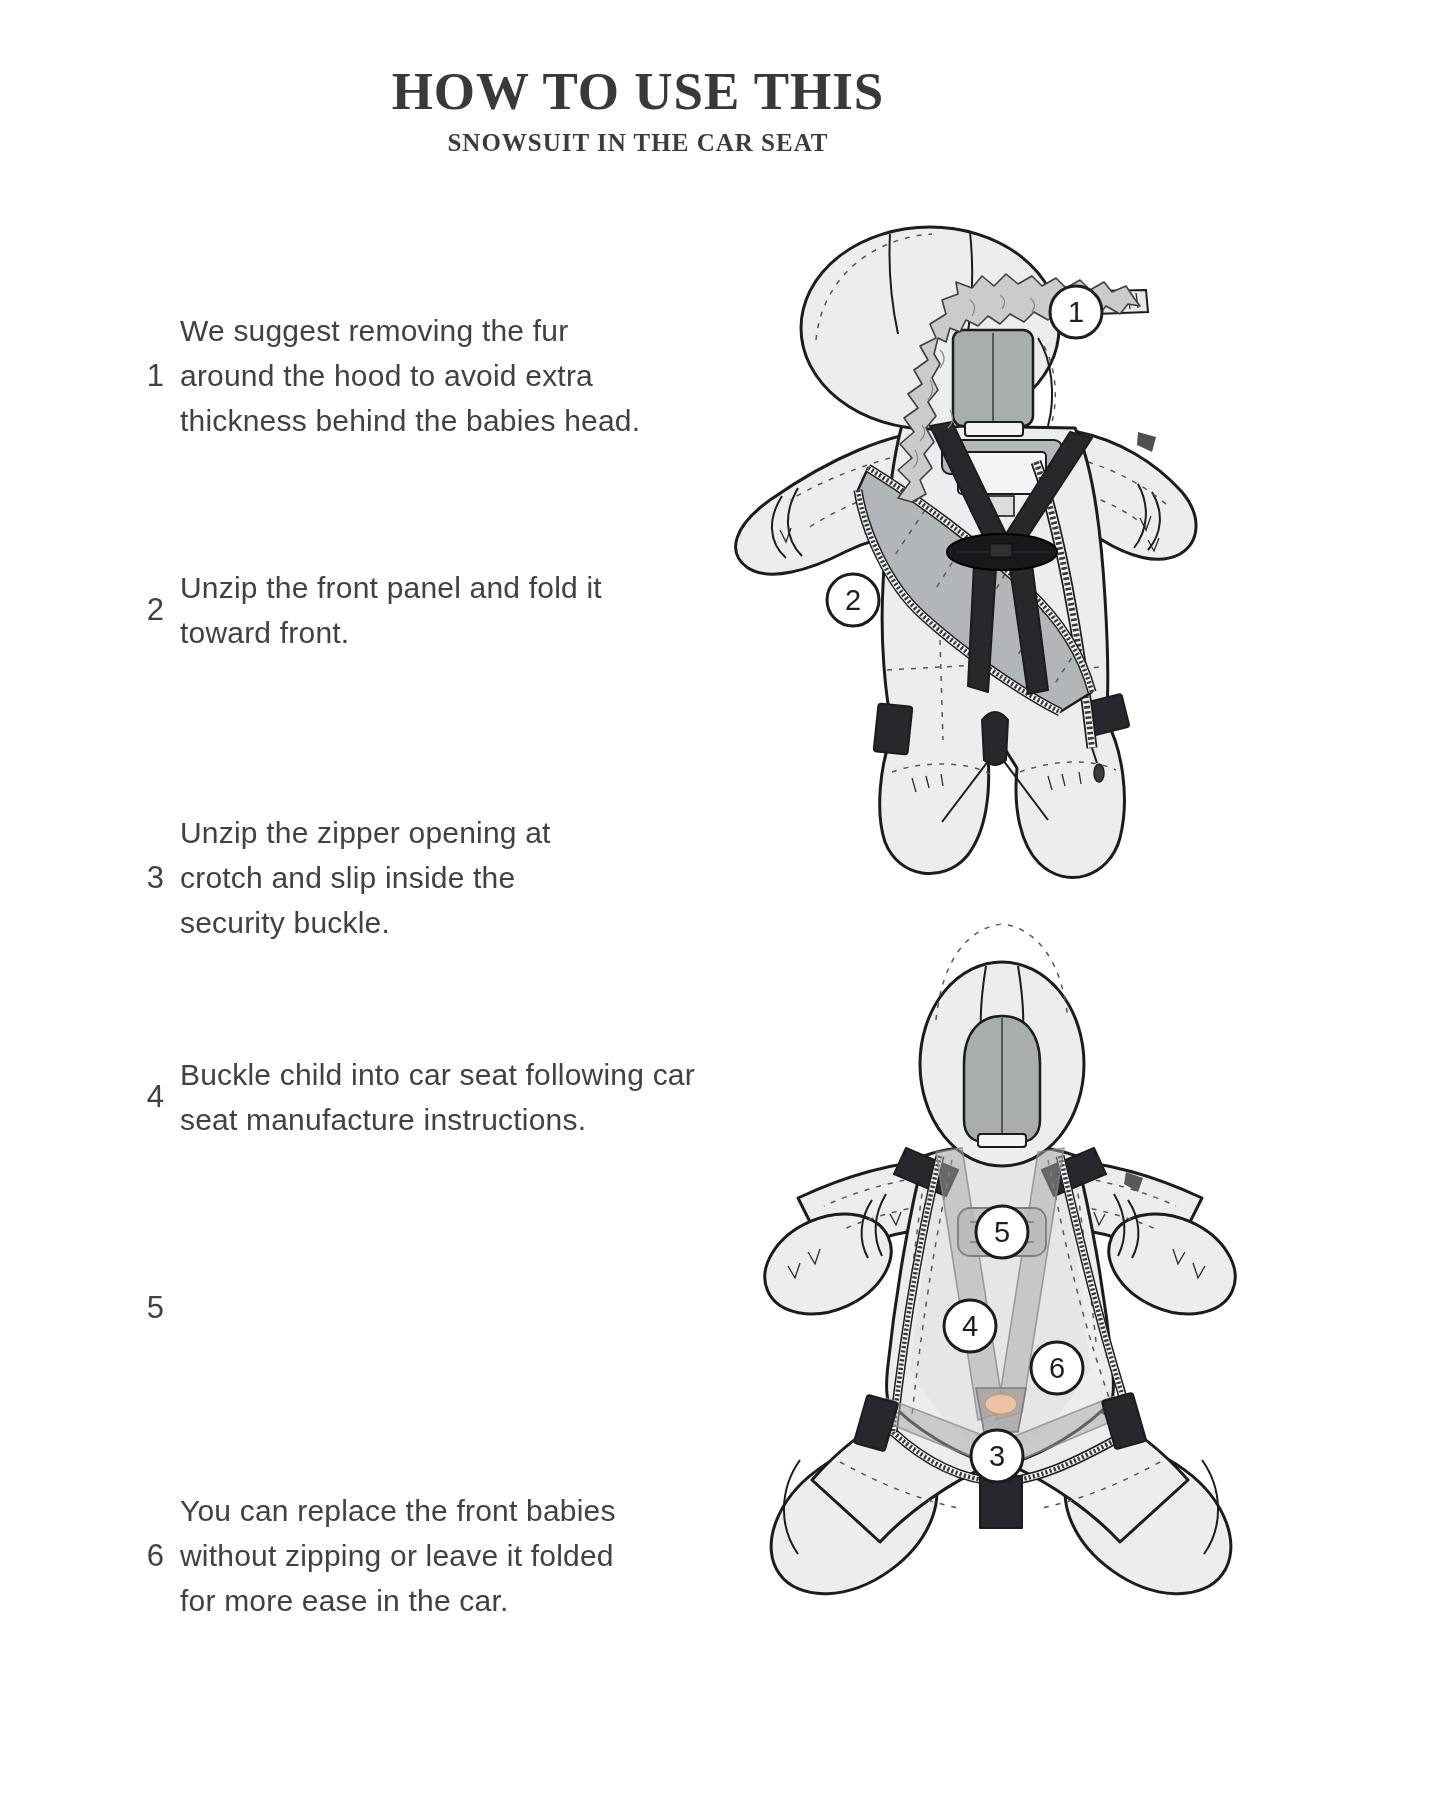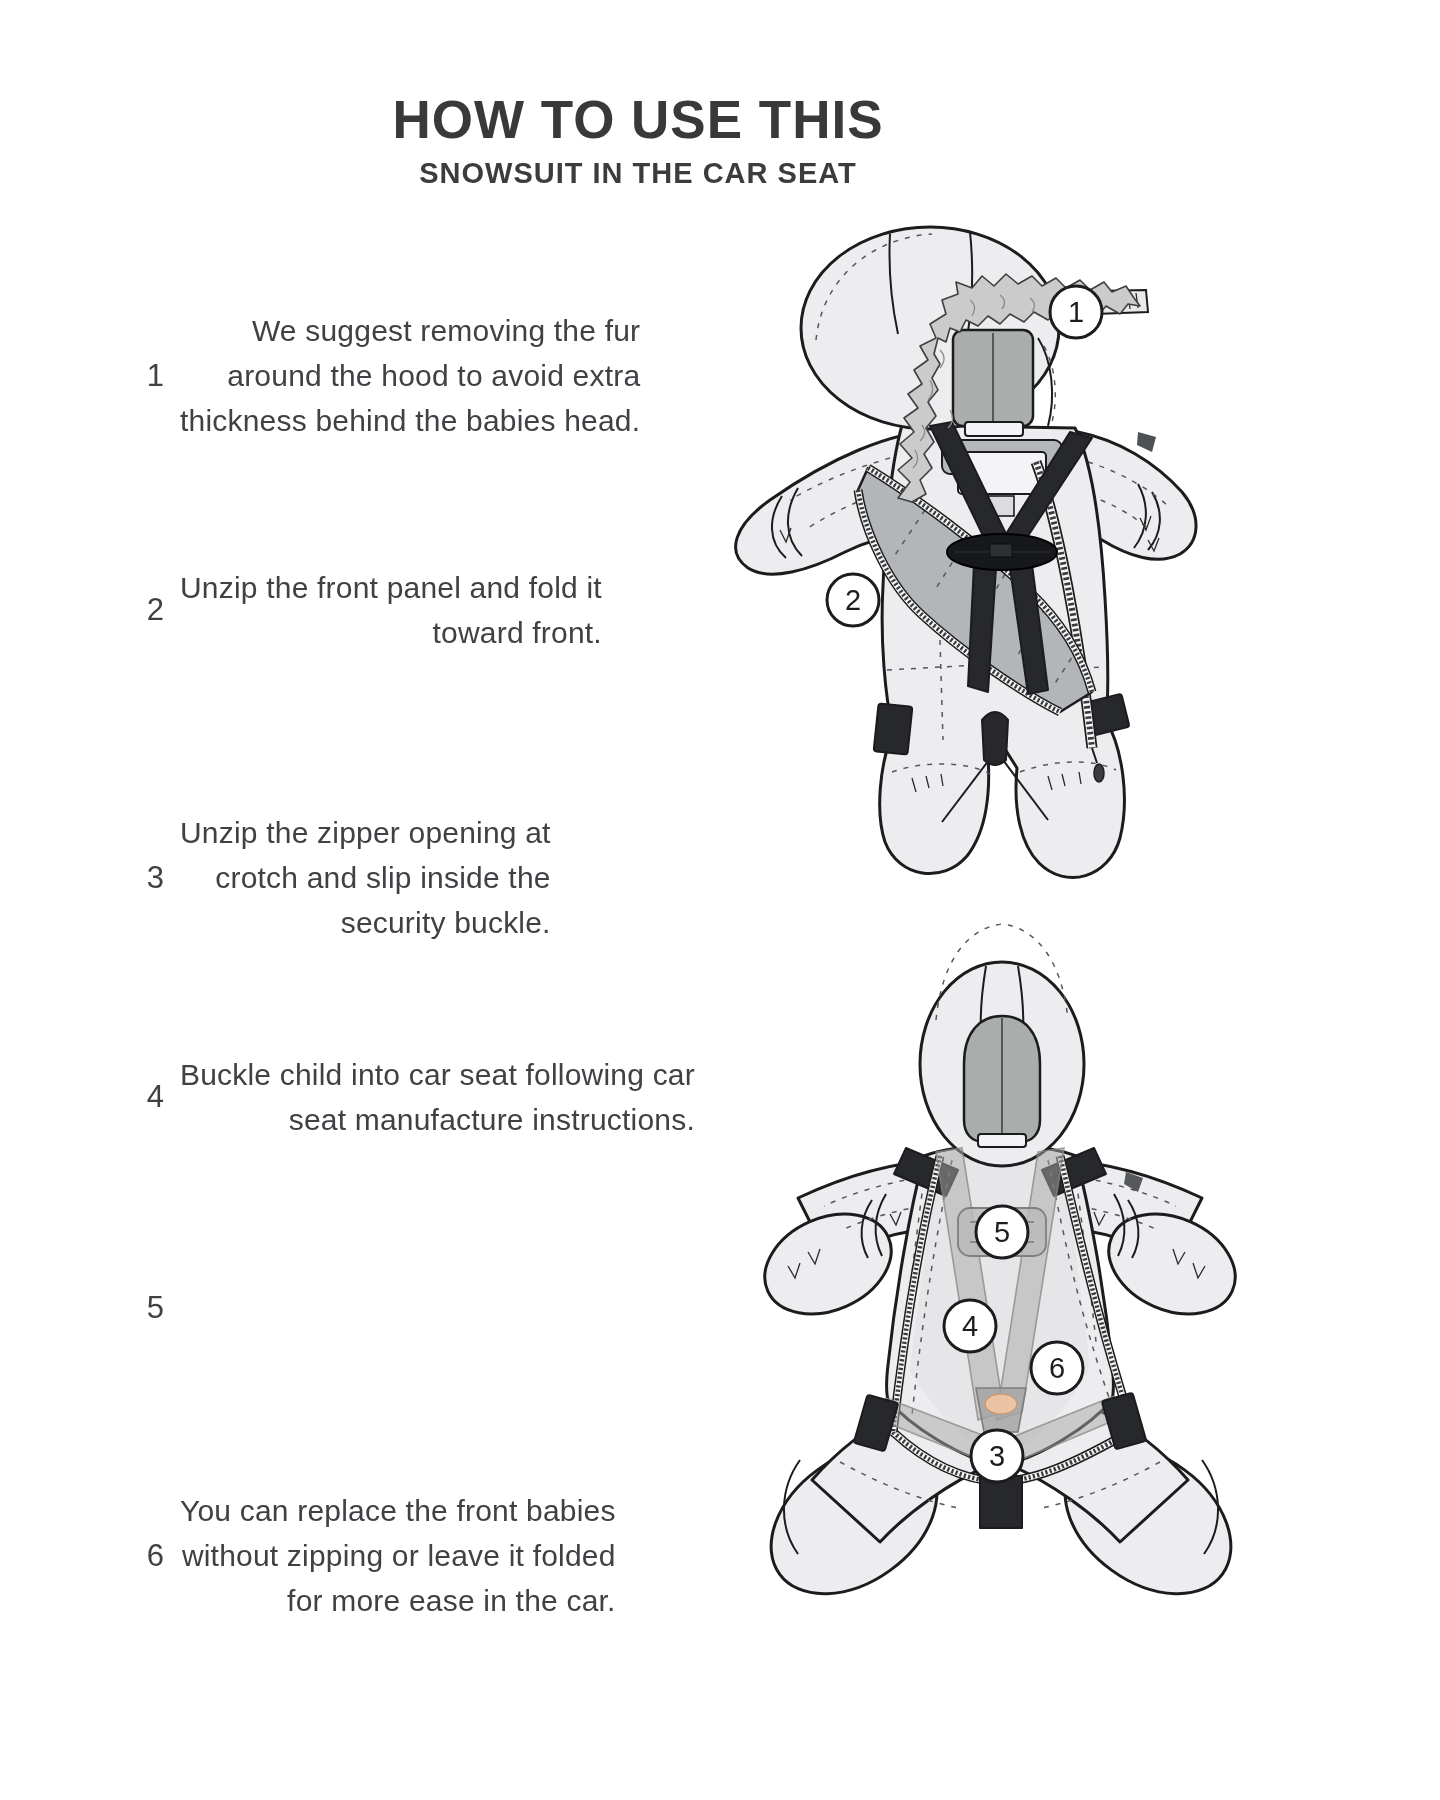--- a/index.html
+++ b/index.html
@@ -1,27 +1,27 @@
 <!DOCTYPE html>
 <html><head>
 <meta charset="utf-8">
 <style>
   html,body { margin:0; padding:0; background:#ffffff; }
   .page {
     position:relative; width:1440px; height:1800px; background:#ffffff;
     font-family:"Liberation Sans", sans-serif; overflow:hidden;
   }
   
-  .header { position:absolute; left:238px; top:92px; width:800px; text-align:center; color:#39393b; }
+  .header { position:absolute; left:238px; top:64px; width:800px; text-align:center; color:#39393b;font-family:Liberation Serif, serif; }
   .title  { font-size:53px; font-weight:700; letter-spacing:1px; line-height:1.05; }
-  .subtitle { font-size:29px; font-weight:700; letter-spacing:1px; margin-top:9px; color:#3c3c3e; }
+  .subtitle { font-size:25px; font-weight:700; letter-spacing:1px; margin-top:9px; color:#3c3c3e; }
   
   .step { position:absolute; left:118px; display:flex; align-items:center; color:#3f4145; }
   .step-num { width:46px; flex:none; text-align:right; font-size:31px; margin-right:16px; font-weight:400; }
-  .step-text { font-size:30px; line-height:45px; white-space:pre; letter-spacing:0.2px; font-weight:400;text-align:right; }
+  .step-text { font-size:30px; line-height:45px; white-space:pre; letter-spacing:0.2px; font-weight:400; }
   
   .illus { position:absolute; }
   .ol      { fill:#ededef; stroke:#1c1c1e; stroke-width:3; stroke-linejoin:round; }
   .face    { fill:#a9adac; stroke:#1c1c1e; stroke-width:2.5; }
   .panelg  { fill:#b2b6b8; stroke:#1c1c1e; stroke-width:2.5; stroke-linejoin:round; }
   .dark    { fill:#26282c; stroke:#1c1c1e; stroke-width:2; stroke-linejoin:round; }
   .white   { fill:#f4f4f6; stroke:#1c1c1e; stroke-width:2; }
   .ln      { fill:none; stroke:#1c1c1e; stroke-width:2; }
   .ln-thin { fill:none; stroke:#2a2a2c; stroke-width:1.3; }
   .quilt   { fill:none; stroke:#55575a; stroke-width:1.5; stroke-dasharray:5 7; }

